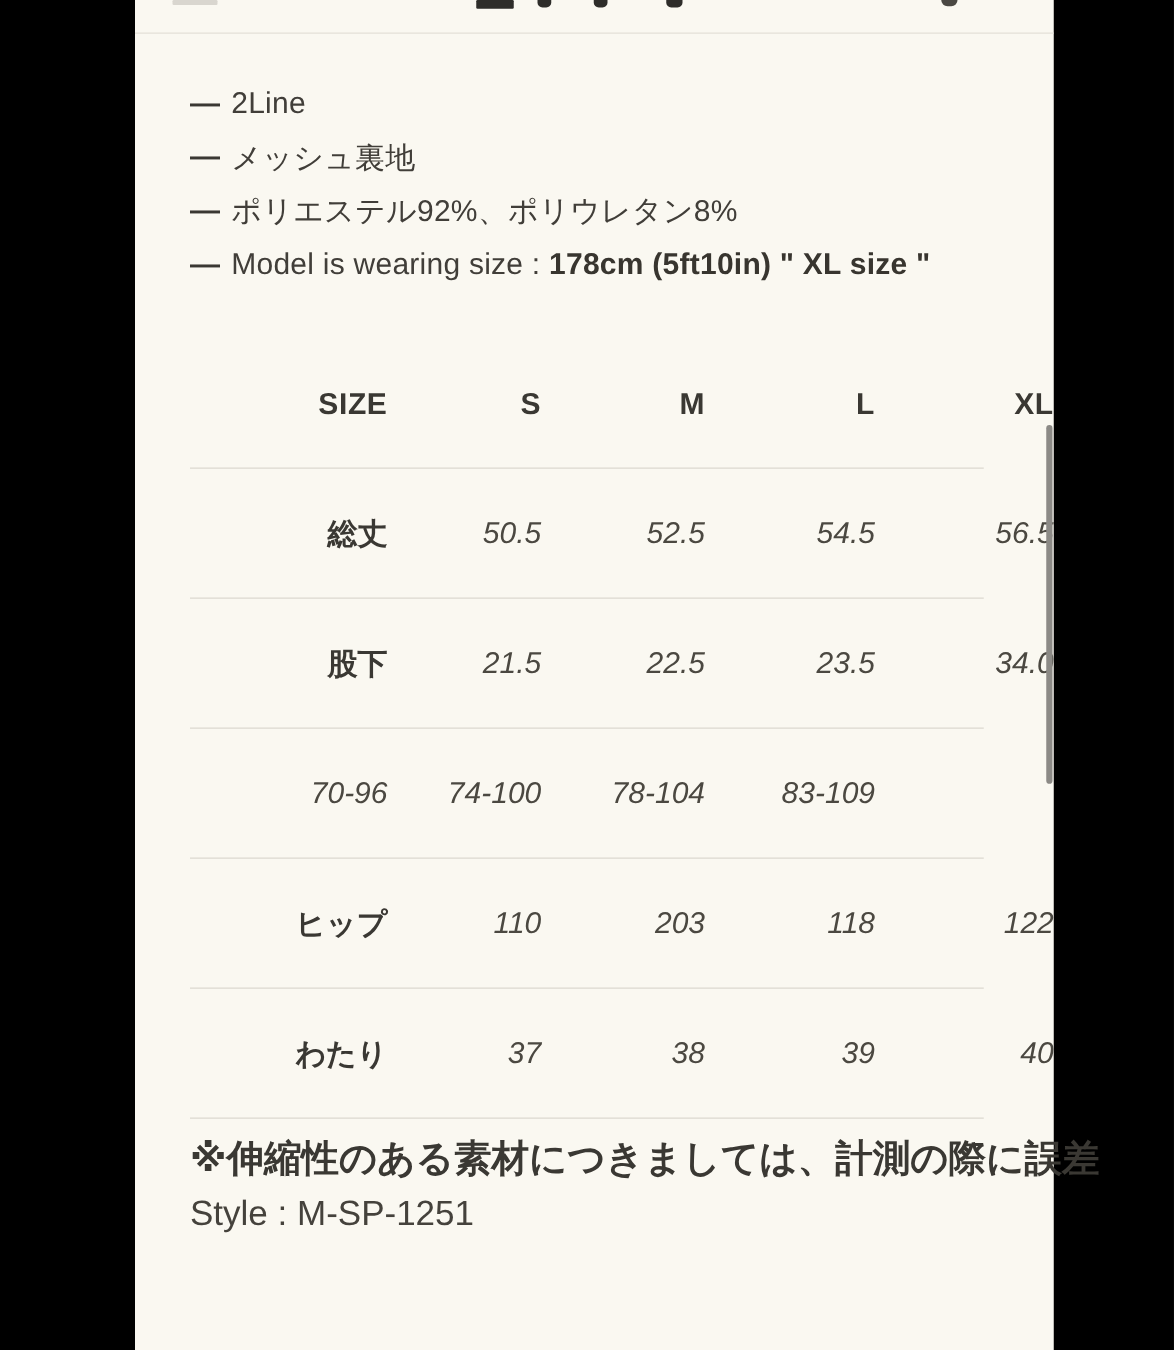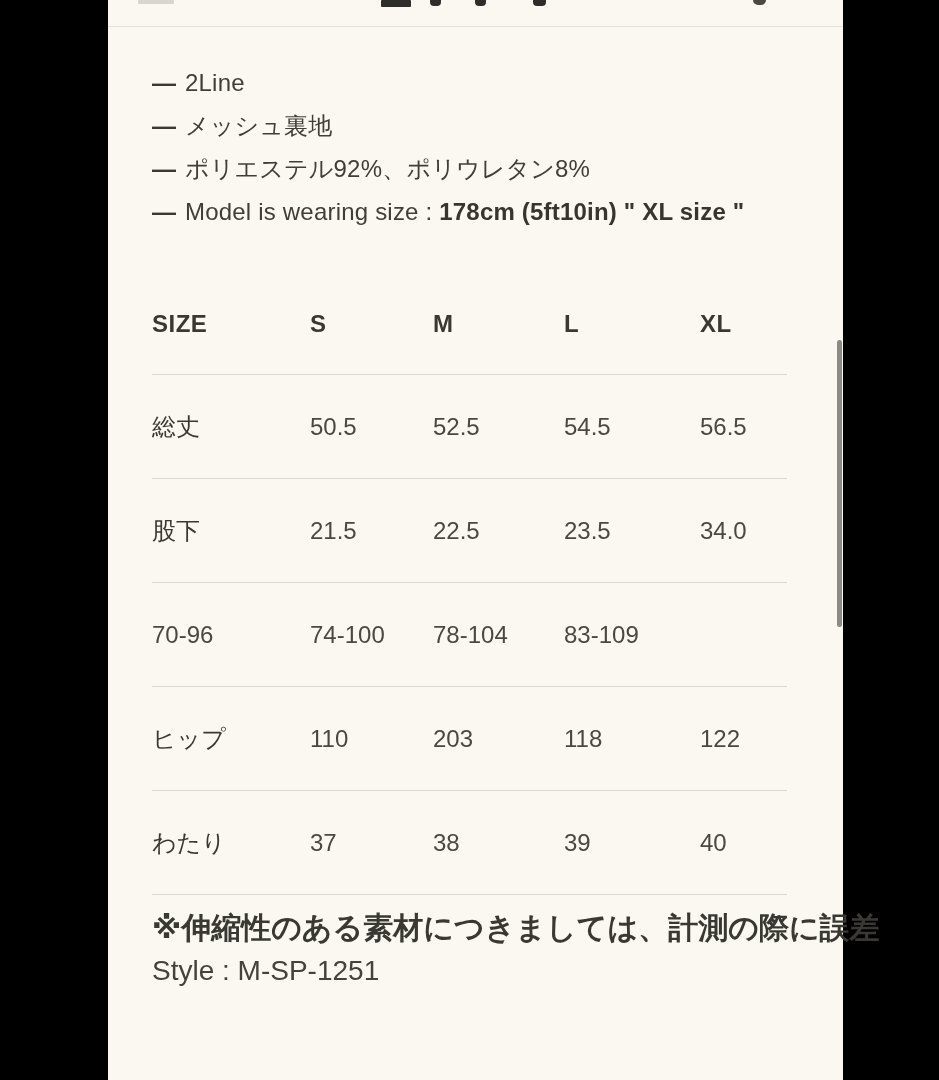--- a/index.html
+++ b/index.html
@@ -34,25 +34,26 @@
   .bullet-text { white-space: pre; text-align: right; }
 
   
   .size-table { margin-top: 57px; }
   .t-row {
     display: grid;
     grid-template-columns: 158px 123px 131px 136px 1fr;
     align-items: center;
     padding-left: 44px;
     font-size: 24px;
+    text-align: right;
   }
   .t-head { height: 68px; font-weight: 700; color: #3a3833; letter-spacing: 0.5px; }
   .t-body { height: 103px; }
-  .t-label { font-weight: 400; color: #3a3833; }
-  .t-val { font-weight: 400; color: #4b4841; }
+  .t-label { font-weight: 700; color: #3a3833; }
+  .t-val { font-weight: 400; color: #4b4841; font-style: italic; }
   .t-divider { height: 1px; background: #dcd8d0; margin: 0 56px 0 44px; }
   .t-divider.first { margin-top: 16px; }
 
   
   .note { padding: 12px 0 0 44px; }
   .note-line { font-size: 30px; line-height: 42px; font-weight: 700; color: #3a3833; white-space: pre; }
   .style-line { padding: 4px 0 0 44px; font-size: 28px; line-height: 36px; font-weight: 400; color: #45423c; white-space: pre; }
 
   
   .scrollbar-thumb {

